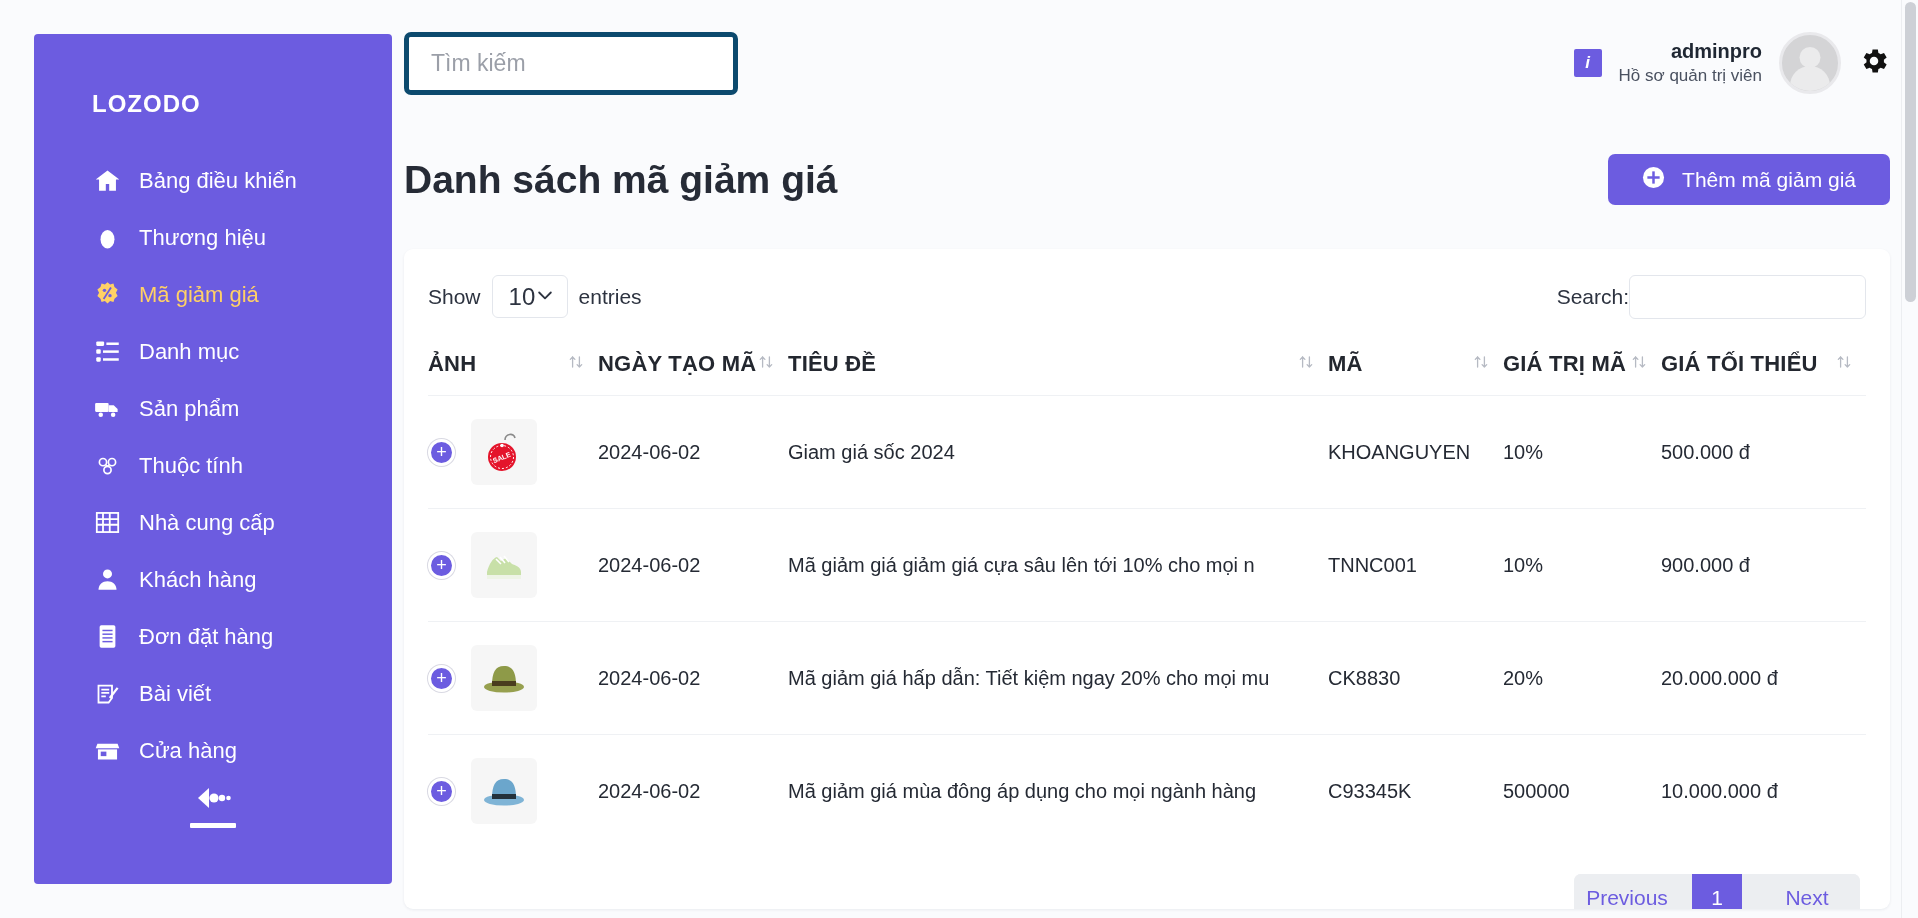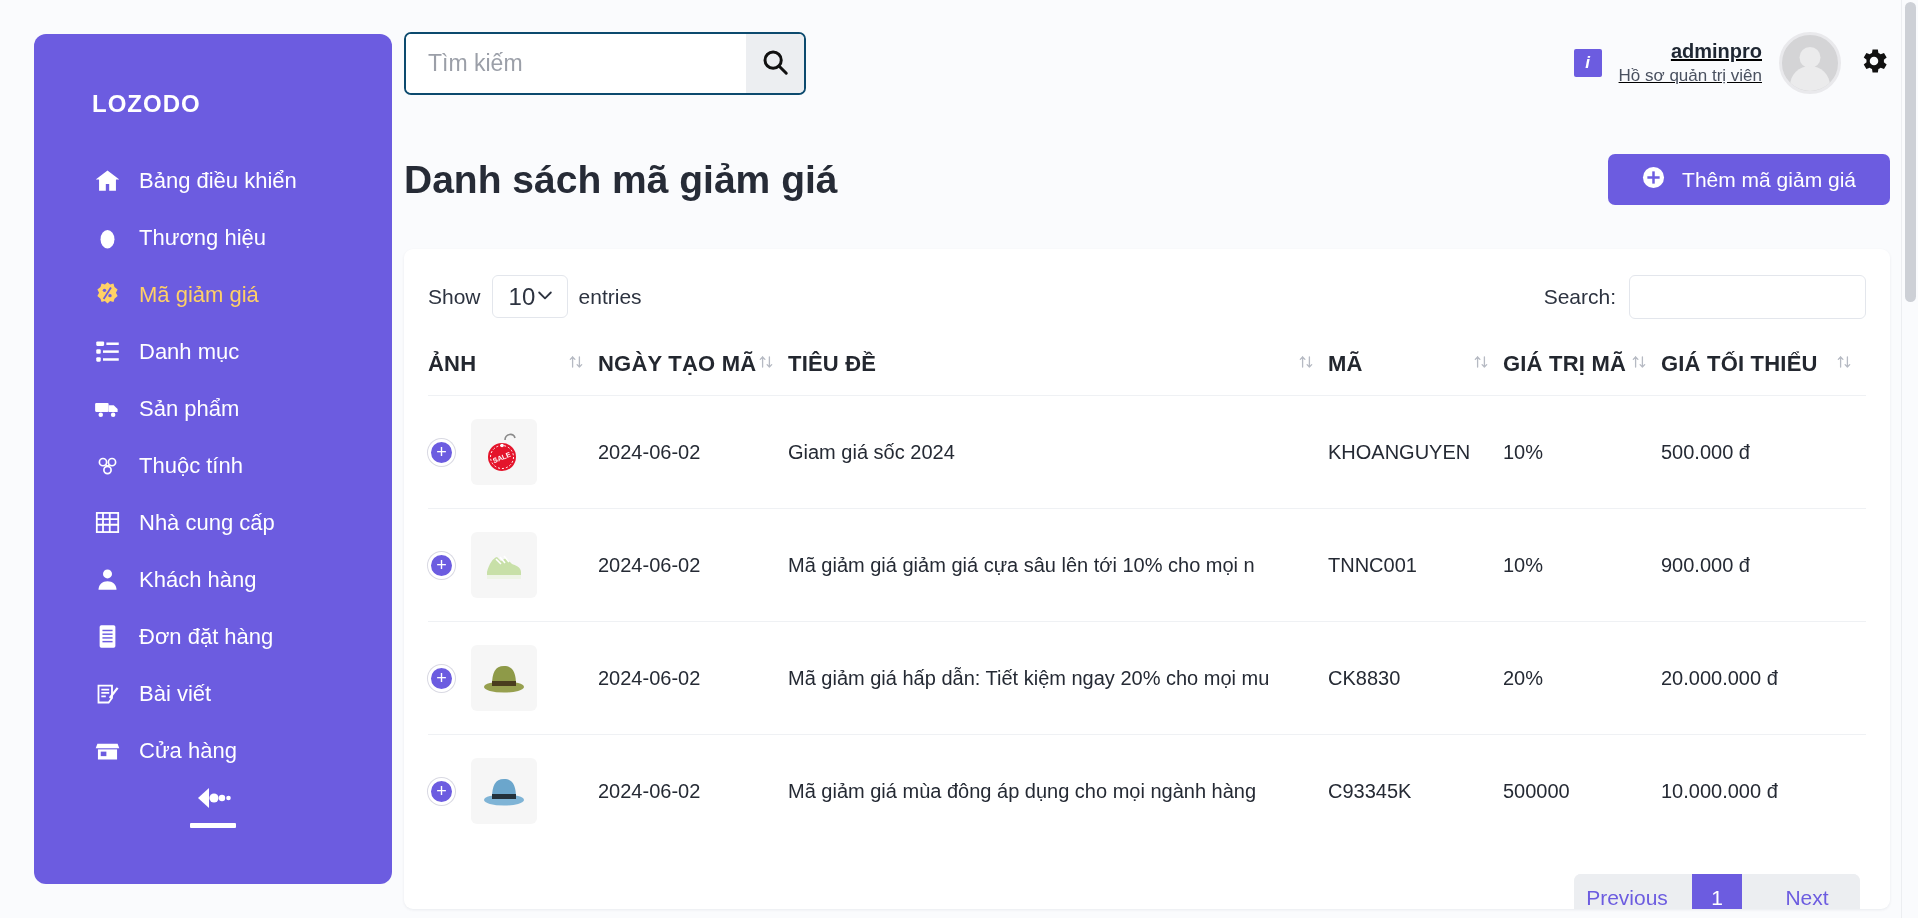--- a/index.html
+++ b/index.html
@@ -14,21 +14,21 @@
   
   #sidebar-wrap {
     width: 392px; flex: 0 0 392px;
     height: 918px;
     background: #fafbfd;
     padding: 34px 0 0 34px;
   }
   #sidebar {
     width: 358px; height: 850px;
     background: #6c5ce0;
-    border-radius: 12px;
+    border-radius: 4px;
     position: relative;
     overflow: hidden;
     color: #fff;
   }
   #brand {
     font-size: 24px; font-weight: bold;
     letter-spacing: 1px;
     padding: 56px 0 0 58px;
     color: #ffffff;
   }
@@ -67,22 +67,22 @@
     overflow: hidden;
   }
 
   
   #topbar {
     height: 126px;
     display: flex; align-items: center;
     padding: 0 28px 0 12px;
   }
   #searchbox {
-    display: flex; width: 402px; height: 63px;
-    border: 2px solid #0c4a6e;
+    display: flex; width: 334px; height: 63px;
+    border: 5px solid #0c4a6e;
     border-radius: 7px;
     background: #fff;
     overflow: hidden;
   }
   #search-input {
     flex: 1; border: 0; outline: none;
     background: #fff;
     padding: 0 22px;
     font-size: 23px;
     color: #333;
@@ -98,21 +98,21 @@
     margin-left: auto;
     display: flex; align-items: center; gap: 17px;
   }
   #info-badge {
     width: 28px; height: 28px;
     background: #6c5ce0; color: #fff;
     font-size: 17px; font-weight: bold; font-style: italic;
     display: flex; align-items: center; justify-content: center;
     border-radius: 2px; cursor: pointer;
   }
-  #user-text { text-align: right; line-height: 1.35; text-decoration: underline; }
+  #user-text { text-align: right; line-height: 1.35; }
   #user-name { font-size: 20px; font-weight: bold; color: #1f2733; }
   #user-role { font-size: 17px; color: #4a5160; }
   #avatar {
     width: 62px; height: 62px; border-radius: 50%;
     background: #d4d4d6;
     border: 3px solid #e9e9ec;
     position: relative; overflow: hidden; cursor: pointer;
   }
   #avatar::before {
     content: ""; position: absolute;
@@ -159,21 +159,21 @@
   #length-ctl { display: flex; align-items: center; gap: 11px; font-size: 21px; color: #2d3340; }
   #length-select {
     position: relative;
     width: 76px; height: 43px;
     border: 1px solid #e3e6ec; border-radius: 6px;
     display: flex; align-items: center;
     padding: 0 16px; cursor: pointer;
     font-size: 24px; color: #2d3340; background: #fff;
   }
   #length-select .chev { margin-left: auto; }
-  #search-ctl { margin-left: auto; display: flex; align-items: center; gap: 13px; }
+  #search-ctl { margin-left: auto; display: flex; align-items: center; }
   #search-ctl-label { font-size: 21px; color: #2d3340; }
   #dt-search {
     width: 237px; height: 44px;
     border: 1px solid #e3e6ec; border-radius: 6px;
     outline: none; padding: 0 12px; font-size: 20px;
     font-family: "Liberation Sans", sans-serif;
     background: #fff;
   }
 
   table { width: 100%; border-collapse: collapse; table-layout: fixed; }

